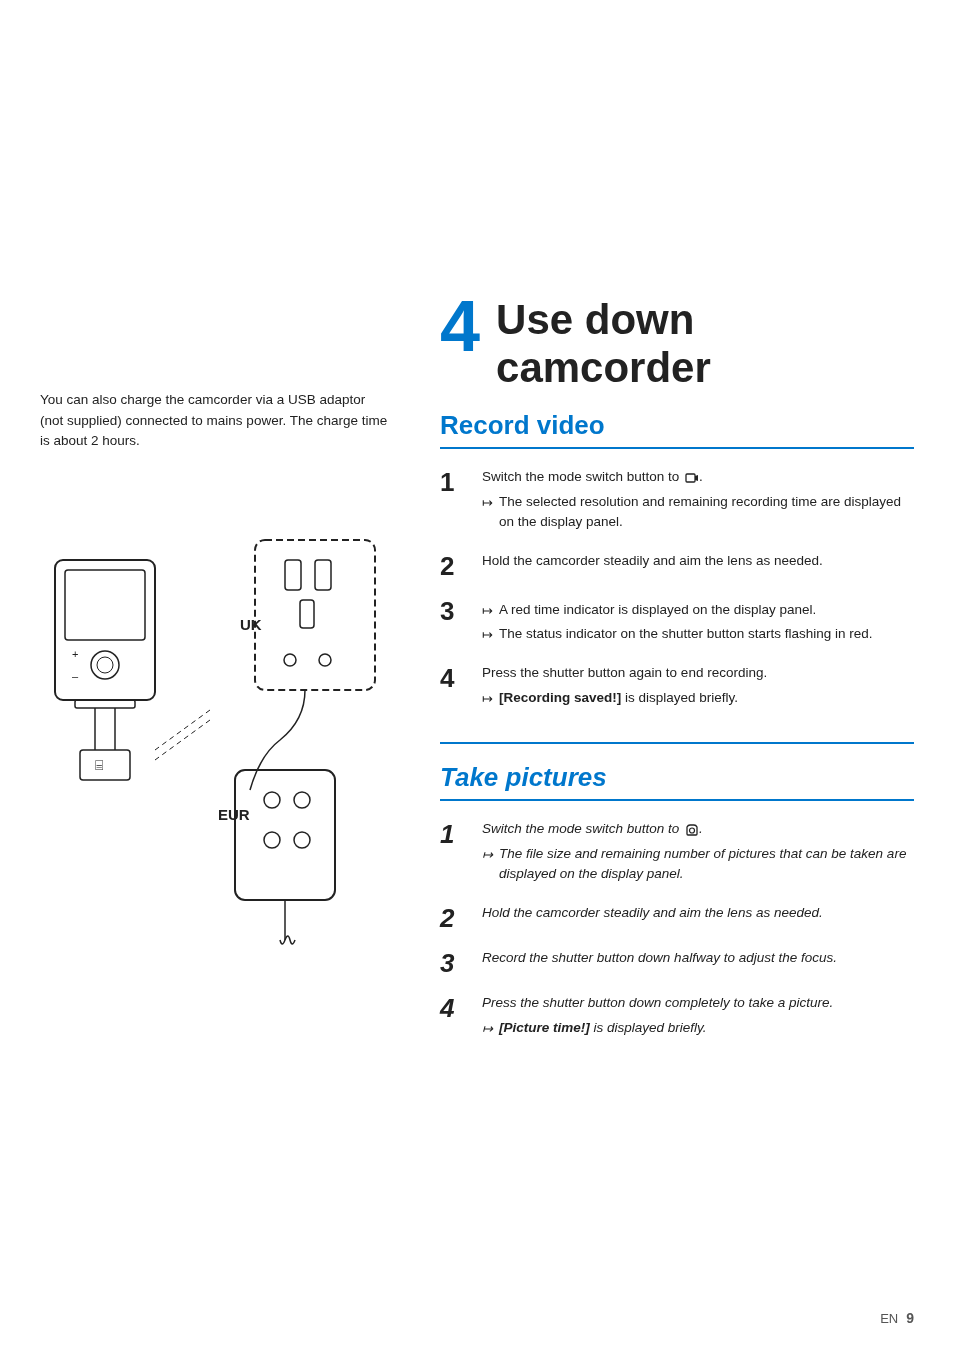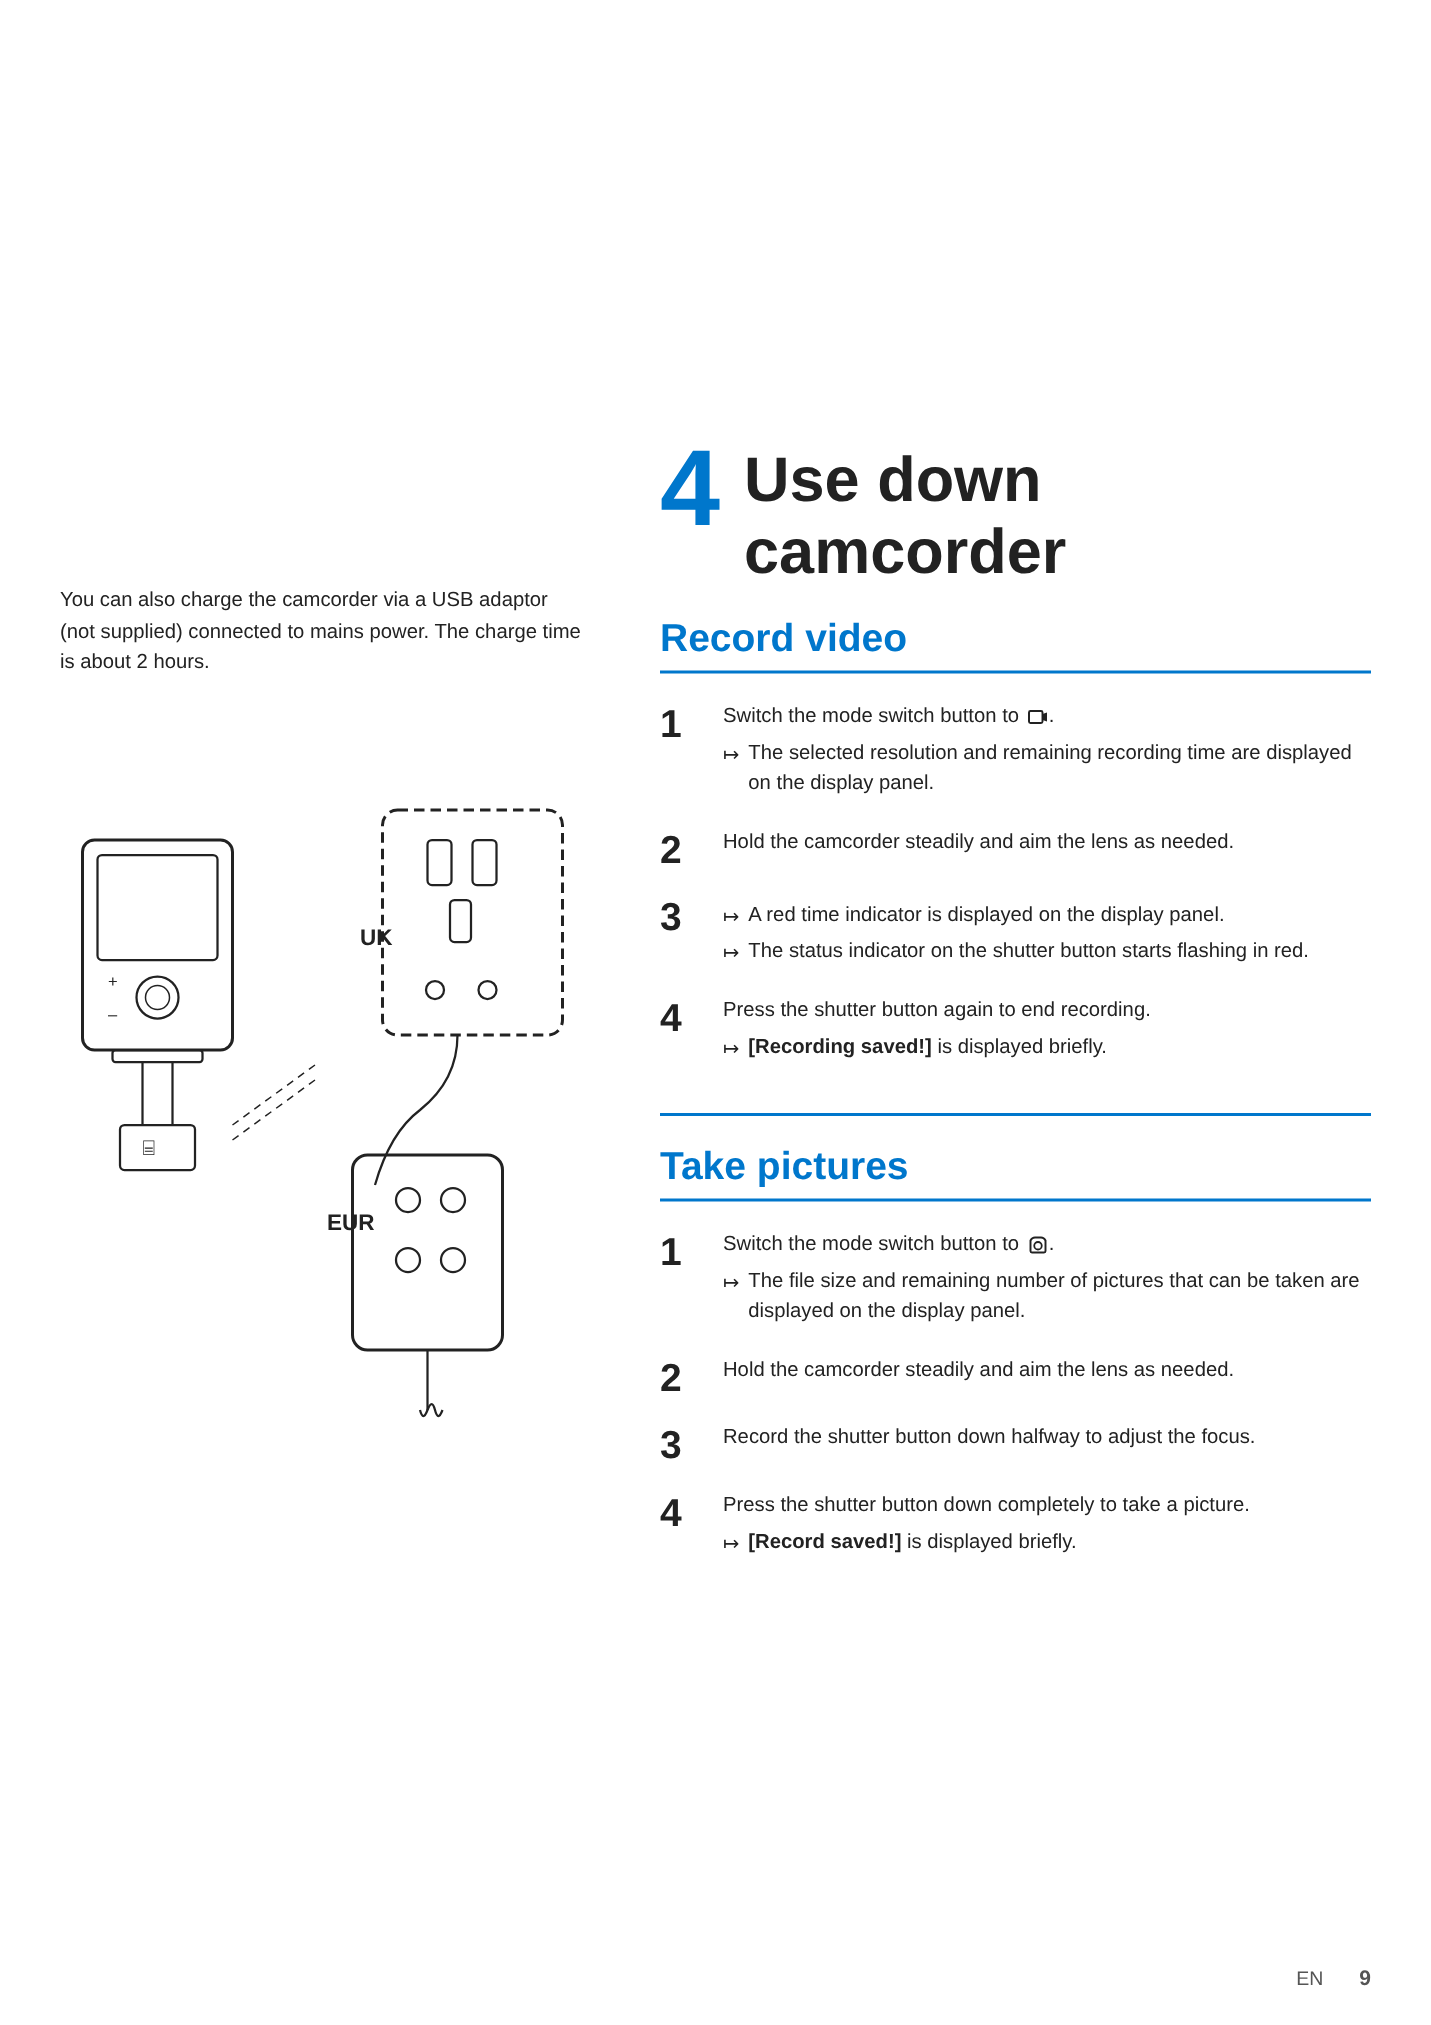--- a/index.html
+++ b/index.html
@@ -122,21 +122,21 @@
     }
     
     .page-footer {
       position: absolute;
       bottom: 24px;
       right: 40px;
       font-size: 13px;
       color: #555;
       display: flex;
       align-items: center;
-      gap: 24px;
+      gap: 8px;
     }
     .footer-lang {
       font-weight: normal;
     }
     .footer-pagenum {
       font-weight: bold;
       font-size: 14px;
     }
 
     
@@ -285,21 +285,21 @@
                 <span class="substep-arrow">↦</span>
                 <span><strong>[Recording saved!]</strong> is displayed briefly.</span>
               </li>
             </ul>
           </div>
         </li>
 
       </ol>
     </div>
 
-    <div style="margin-top: 30px;">
+    <div style="margin-top: 30px; font-style: italic;">
       <hr class="section-divider">
       <div class="section-heading">Take pictures</div>
 
       <ol class="steps-list">
 
         <li class="step-item">
           <span class="step-number">1</span>
           <div class="step-content">
             <span class="step-main">
               Switch the mode switch button to
@@ -331,21 +331,21 @@
           </div>
         </li>
 
         <li class="step-item">
           <span class="step-number">4</span>
           <div class="step-content">
             <span class="step-main">Press the shutter button down completely to take a picture.</span>
             <ul class="substep-list">
               <li class="substep-item">
                 <span class="substep-arrow">↦</span>
-                <span><strong>[Record saved!]</strong> is displayed briefly.</span>
+                <span><strong>[Picture time!]</strong> is displayed briefly.</span>
               </li>
             </ul>
           </div>
         </li>
 
       </ol>
     </div>
   </div>
 
   <div class="page-footer">

